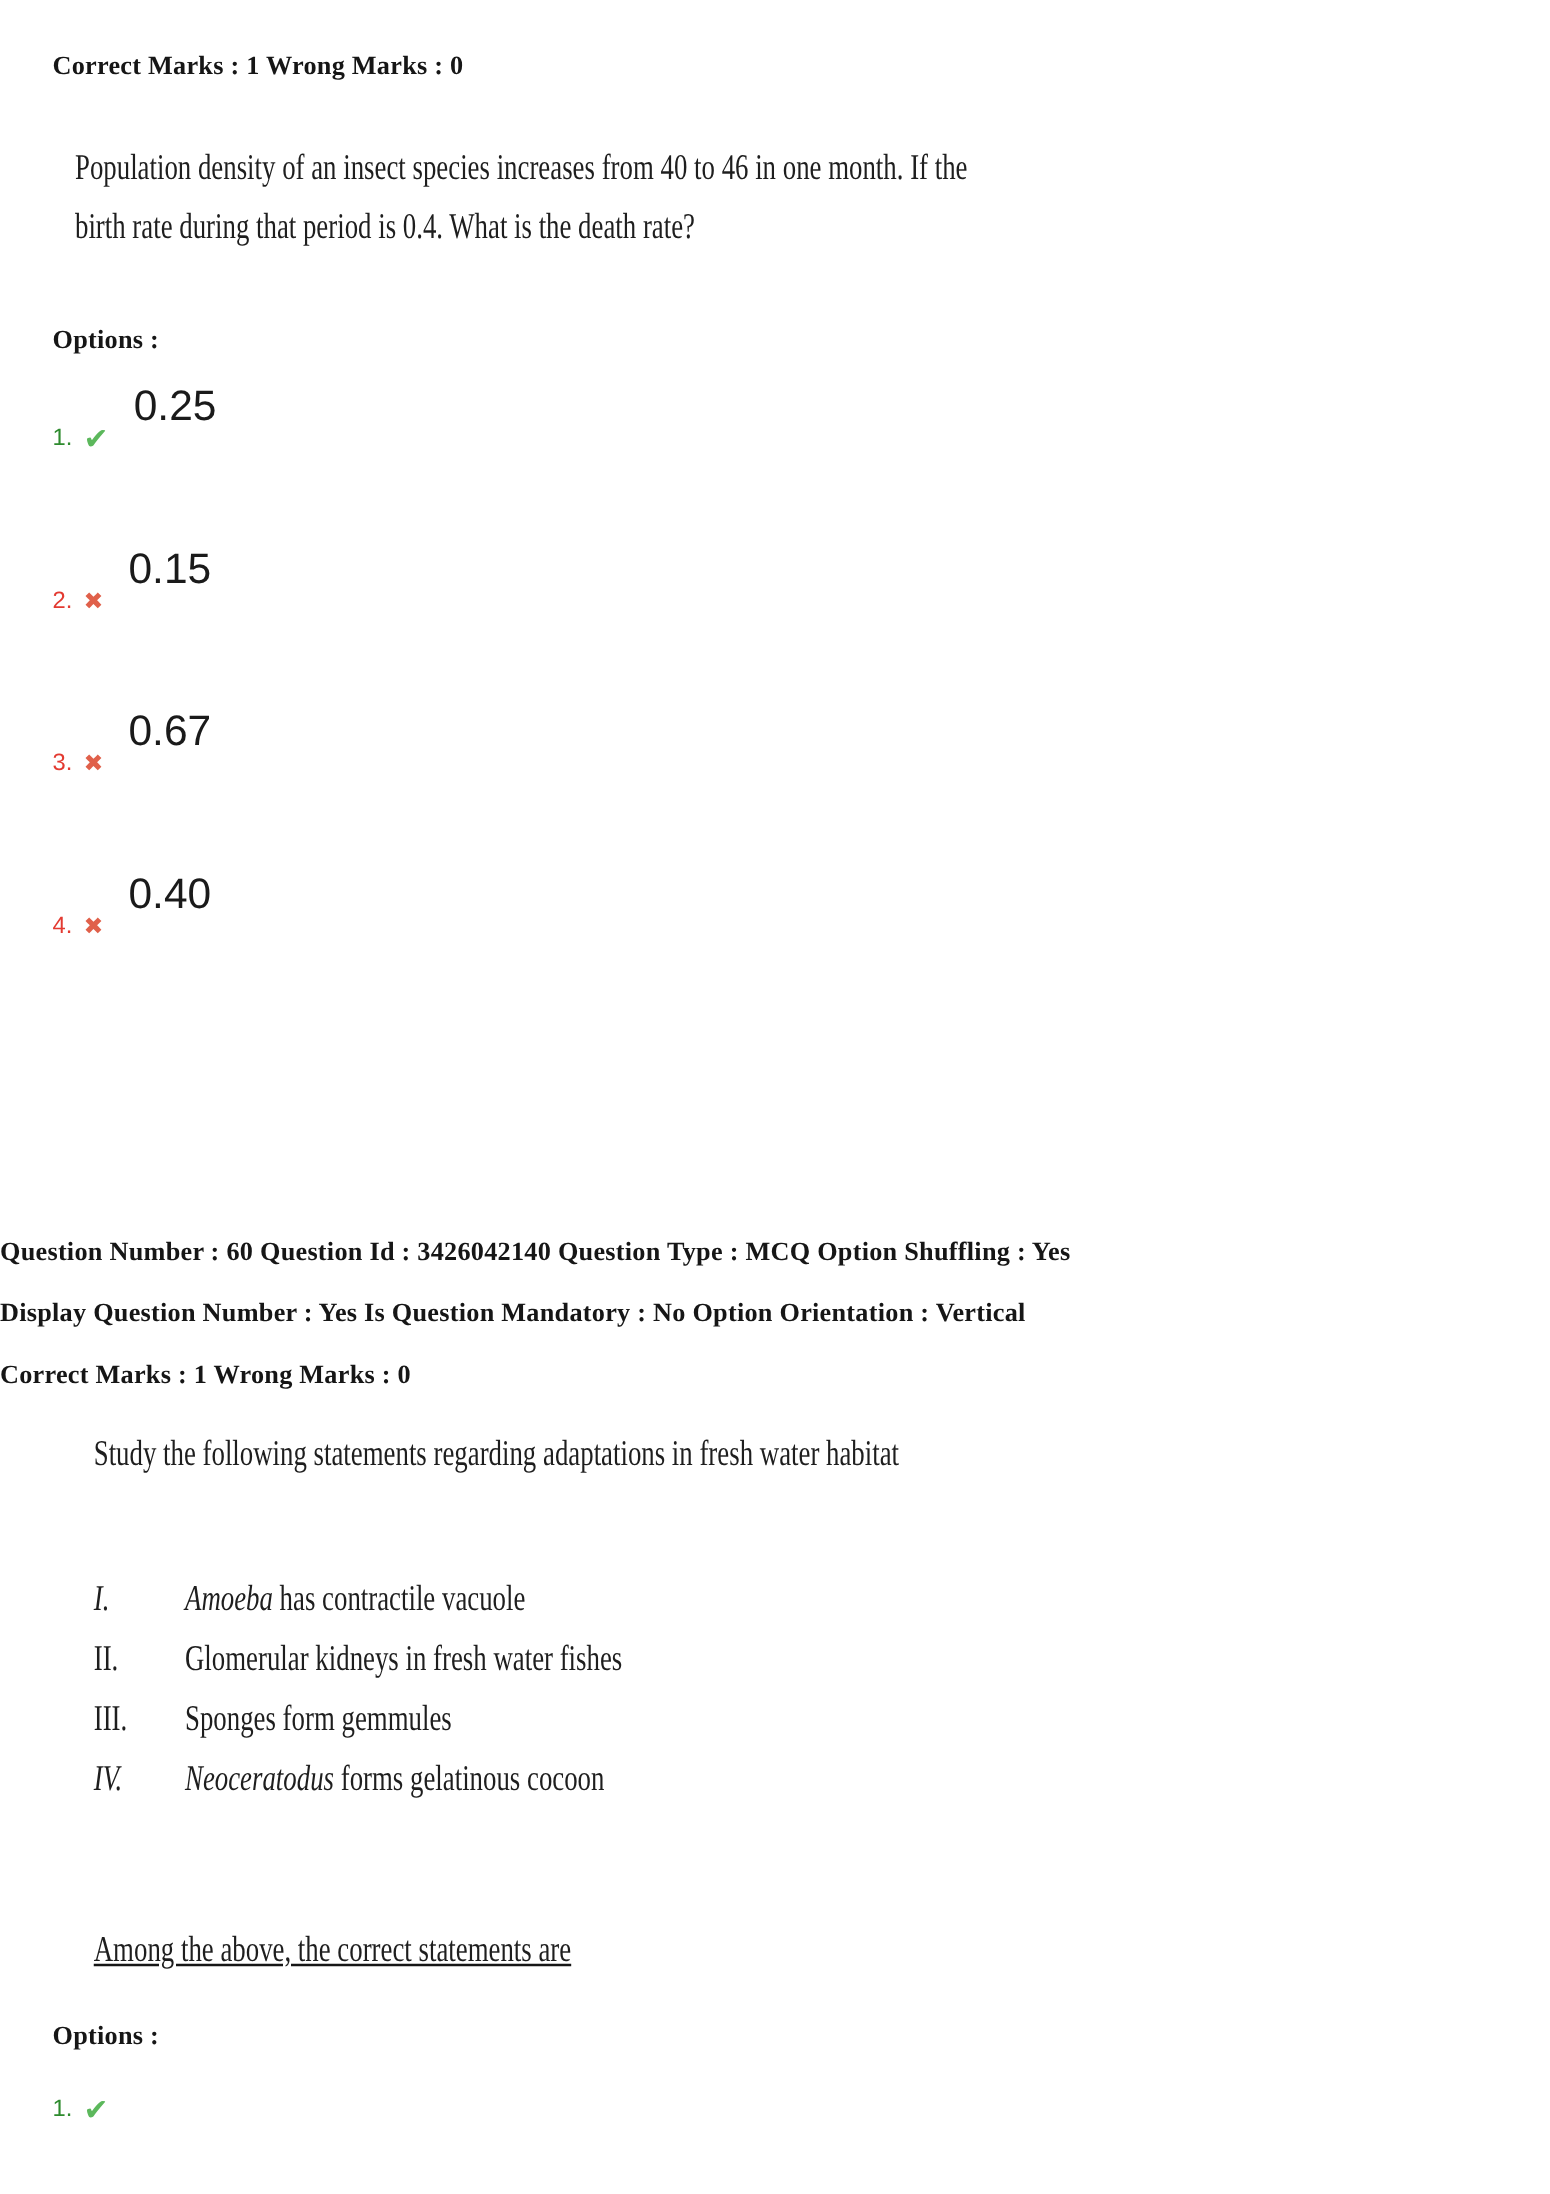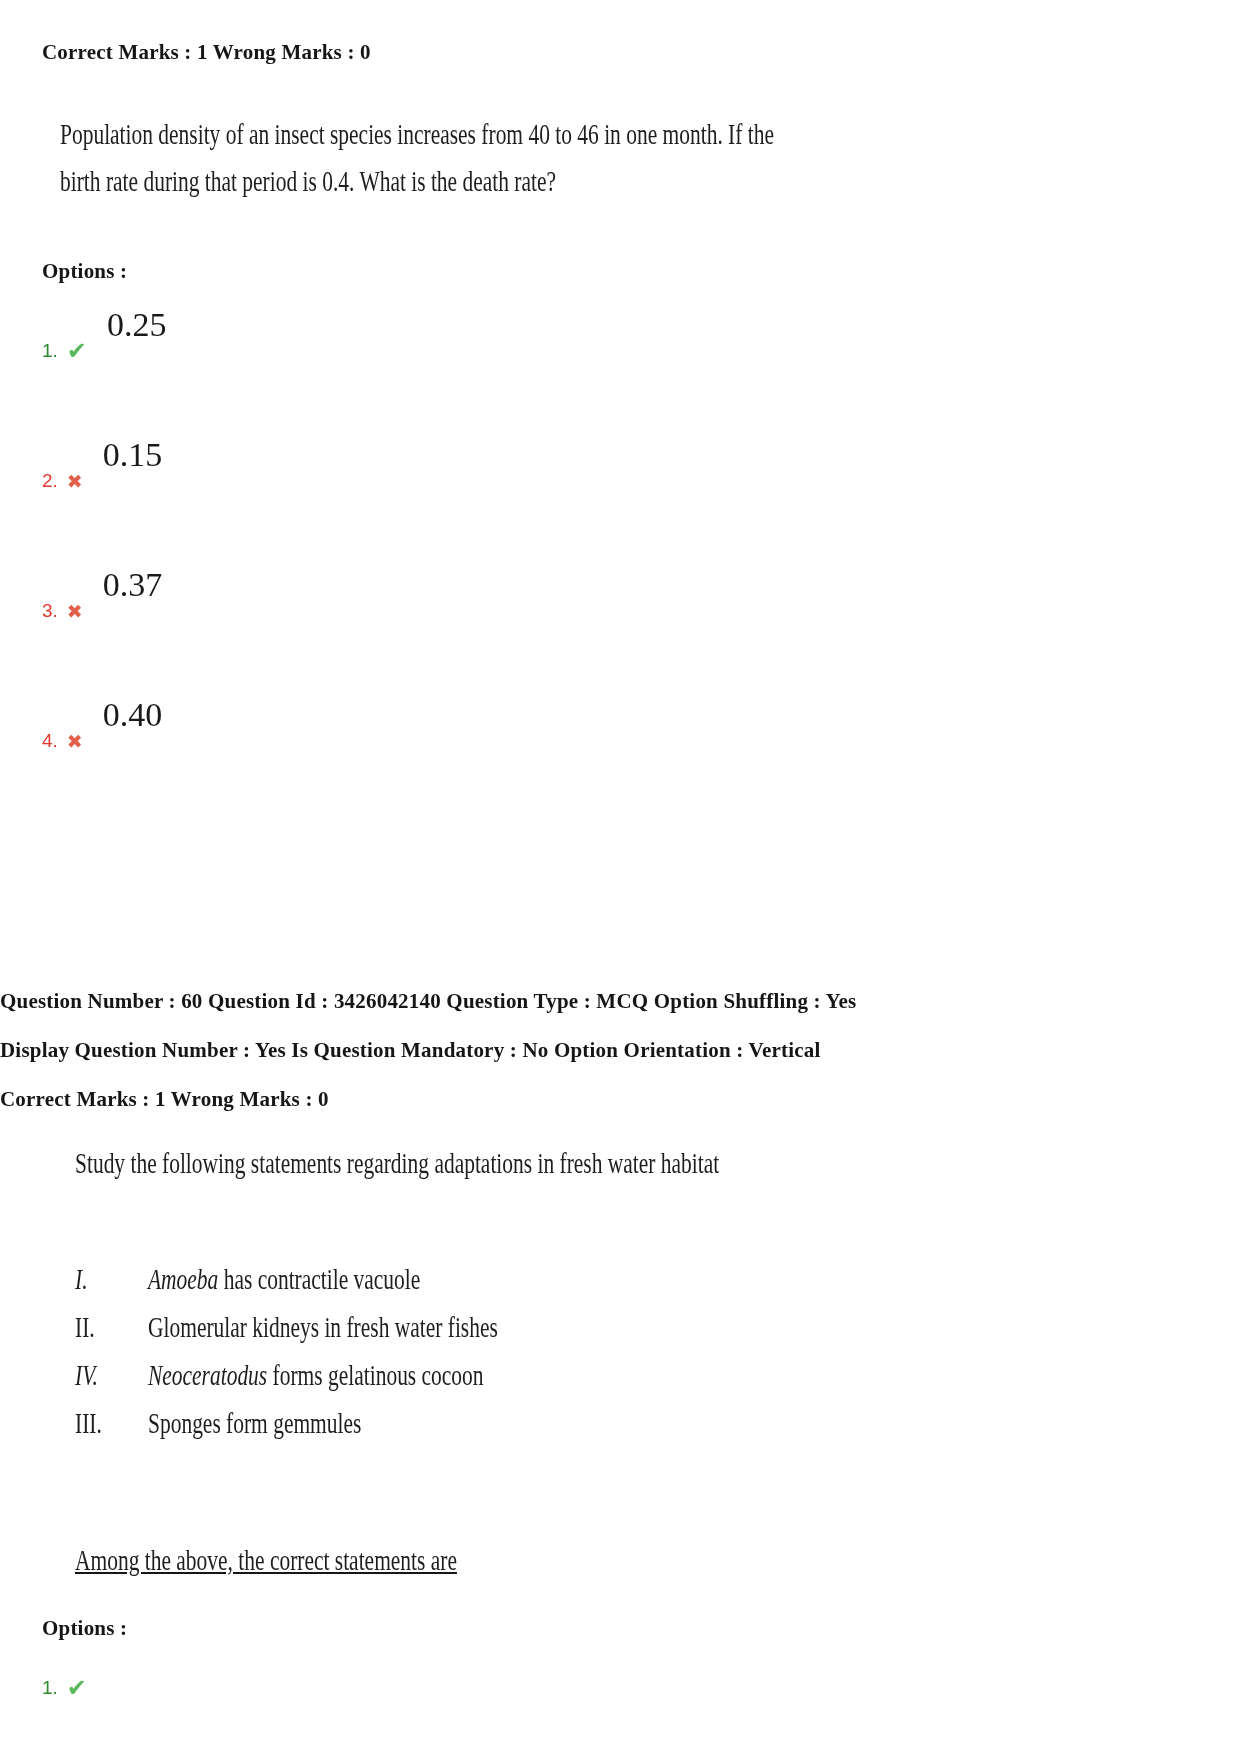--- a/index.html
+++ b/index.html
@@ -55,21 +55,21 @@
   .opt-num.green { color: #2e8b2e; }
   .opt-num.red   { color: #e33a31; }
   .opt-icon {
     font-family: "DejaVu Sans", sans-serif;
     margin-left: 9px;
     line-height: 22px;
   }
   .opt-icon.check { color: #5cb85c; font-size: 24px; }
   .opt-icon.cross { color: #e0604a; font-size: 19px; }
   .opt-value {
-    font-family: Liberation Serif, serif;
+    font-family: Liberation Sans, sans-serif;
     font-size: 34px;
     line-height: 34px;
     color: #1a1a1a;
     margin-left: 20px;
     margin-bottom: 20px;
   }
   .q60-section {
     margin-top: 225px;
   }
   .meta-block {
@@ -144,21 +144,21 @@
 
     <div class="option-row next">
       <span class="opt-num red">2.</span>
       <span class="opt-icon cross">✖</span>
       <span class="opt-value">0.15</span>
     </div>
 
     <div class="option-row next">
       <span class="opt-num red">3.</span>
       <span class="opt-icon cross">✖</span>
-      <span class="opt-value">0.37</span>
+      <span class="opt-value">0.67</span>
     </div>
 
     <div class="option-row next">
       <span class="opt-num red">4.</span>
       <span class="opt-icon cross">✖</span>
       <span class="opt-value">0.40</span>
     </div>
 
   </section>
 
@@ -180,27 +180,27 @@
         <span class="st-numeral italic">I.</span>
         <span class="st-text"><span class="st-species">Amoeba</span><span> has contractile vacuole</span></span>
       </div>
 
       <div class="statement-row">
         <span class="st-numeral">II.</span>
         <span class="st-text"><span class="st-species"></span><span>Glomerular kidneys in fresh water fishes</span></span>
       </div>
 
       <div class="statement-row">
+        <span class="st-numeral">III.</span>
+        <span class="st-text"><span class="st-species"></span><span>Sponges form gemmules</span></span>
+      </div>
+
+      <div class="statement-row">
         <span class="st-numeral italic">IV.</span>
         <span class="st-text"><span class="st-species">Neoceratodus</span><span> forms gelatinous cocoon</span></span>
-      </div>
-
-      <div class="statement-row">
-        <span class="st-numeral">III.</span>
-        <span class="st-text"><span class="st-species"></span><span>Sponges form gemmules</span></span>
       </div>
 
     </div>
 
     <div class="closing-60">
       <div class="serif-line">Among the above, the correct statements are</div>
     </div>
 
     <div class="bold-sans options-label-60">Options :</div>
 

